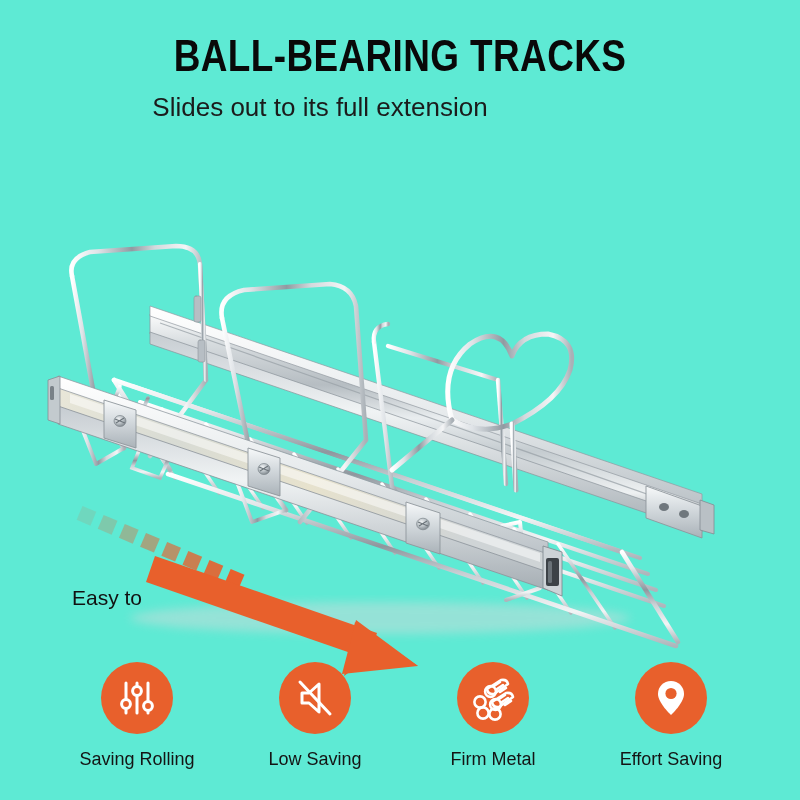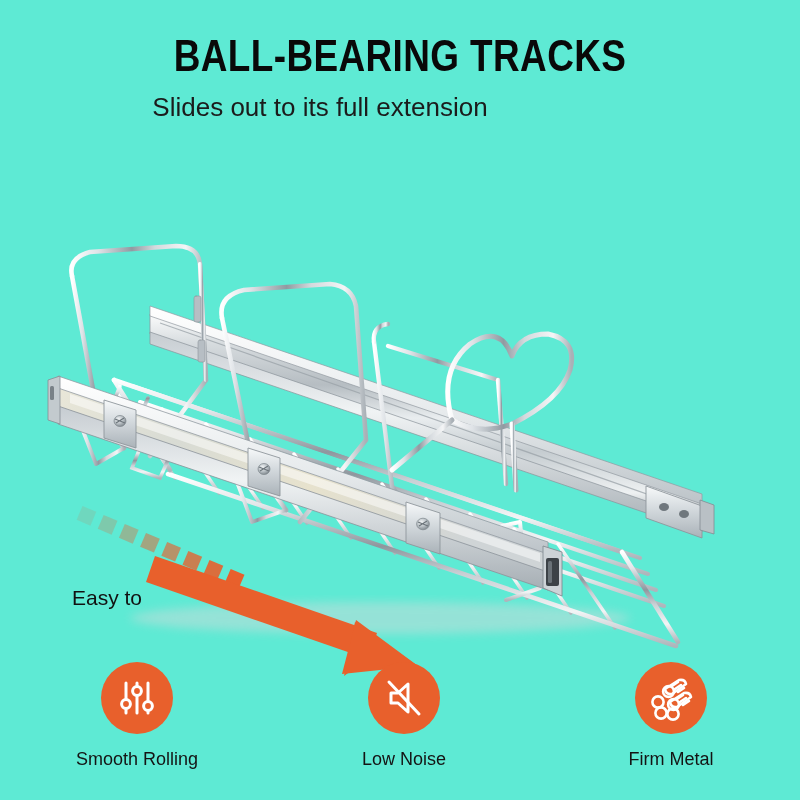--- a/index.html
+++ b/index.html
@@ -326,33 +326,33 @@
           <g stroke="#ffffff" stroke-width="3" fill="none" stroke-linecap="round">
             <line x1="11" y1="7" x2="11" y2="37"></line>
             <line x1="22" y1="7" x2="22" y2="37"></line>
             <line x1="33" y1="7" x2="33" y2="37"></line>
             <circle cx="11" cy="28" r="4.4" fill="#e8602c"></circle>
             <circle cx="22" cy="15" r="4.4" fill="#e8602c"></circle>
             <circle cx="33" cy="30" r="4.4" fill="#e8602c"></circle>
           </g>
         </svg>
       </div>
-      <div class="feature-label">Smooth Rolling</div>
+      <div class="feature-label">Saving Rolling</div>
     </div>
 
     <div class="feature">
       <div class="feature-icon">
         <svg width="44" height="44" viewBox="0 0 44 44">
           <g stroke="#ffffff" stroke-width="3" fill="none" stroke-linejoin="round" stroke-linecap="round">
             <path d="M9 17 L16 17 L26 8 L26 36 L16 27 L9 27 Z"></path>
             <line x1="7" y1="6" x2="37" y2="38"></line>
           </g>
         </svg>
       </div>
-      <div class="feature-label">Low Noise</div>
+      <div class="feature-label">Low Saving</div>
     </div>
 
     <div class="feature">
       <div class="feature-icon">
         <svg width="46" height="46" viewBox="0 0 46 46">
           <g stroke="#ffffff" stroke-width="2.6" fill="none" stroke-linecap="round" stroke-linejoin="round">
 
             <path d="M17 14 L31 5 Q37 4 38 9 L24 19 Q18 20 17 14 Z"></path>
             <circle cx="20.5" cy="16.5" r="5.4"></circle>
             <line x1="24" y1="11" x2="30" y2="7"></line>
@@ -367,15 +367,24 @@
 
             <circle cx="10" cy="27" r="5.6"></circle>
             <circle cx="13" cy="38" r="5.6"></circle>
             <circle cx="25" cy="39" r="5.6"></circle>
           </g>
         </svg>
       </div>
       <div class="feature-label">Firm Metal</div>
     </div>
 
+    <div class="feature">
+      <div class="feature-icon">
+        <svg width="42" height="42" viewBox="0 0 42 42">
+          <path d="M21 4 C13.5 4 8 9.6 8 17 C8 26 21 38 21 38 C21 38 34 26 34 17 C34 9.6 28.5 4 21 4 Z" fill="#ffffff"></path>
+          <circle cx="21" cy="16.5" r="5.6" fill="#e8602c"></circle>
+        </svg>
+      </div>
+      <div class="feature-label">Effort Saving</div>
+    </div>
 
   </div>
 </div>
 
 </body></html>

